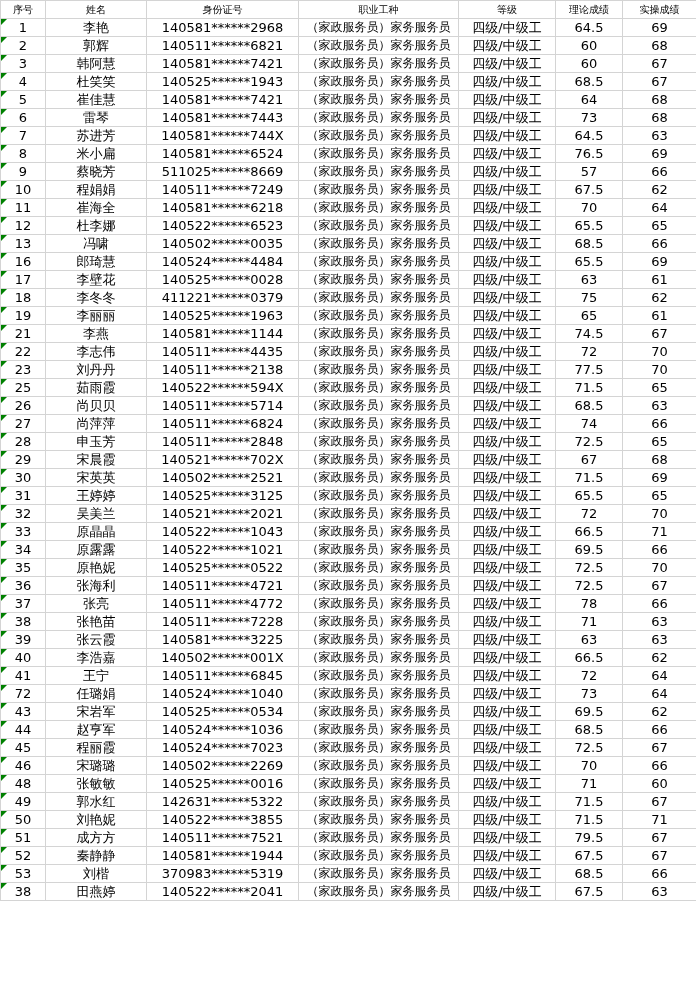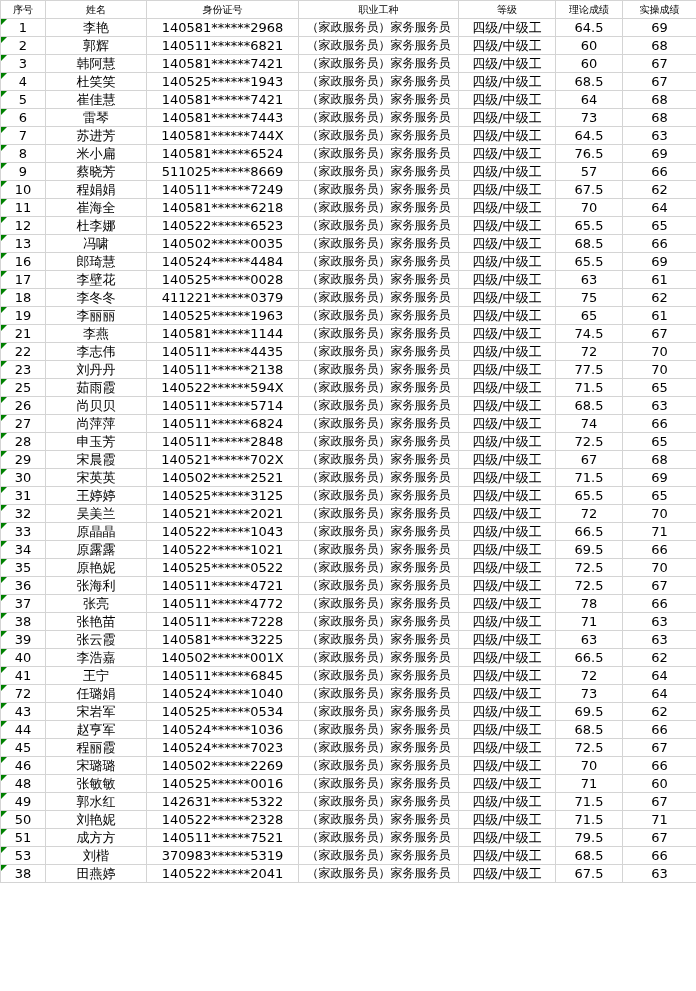--- a/index.html
+++ b/index.html
@@ -433,33 +433,42 @@
         <td class="cell-name">郭水红</td>
         <td class="cell-id-number">142631******5322</td>
         <td class="cell-occupation">（家政服务员）家务服务员</td>
         <td class="cell-level">四级/中级工</td>
         <td class="cell-theory-score">71.5</td>
         <td class="cell-practical-score">67</td>
       </tr>
       <tr>
         <td class="cell-index"><span class="tri"></span><span>50</span></td>
         <td class="cell-name">刘艳妮</td>
-        <td class="cell-id-number">140522******2328</td>
+        <td class="cell-id-number">140522******3855</td>
         <td class="cell-occupation">（家政服务员）家务服务员</td>
         <td class="cell-level">四级/中级工</td>
         <td class="cell-theory-score">71.5</td>
         <td class="cell-practical-score">71</td>
       </tr>
       <tr>
         <td class="cell-index"><span class="tri"></span><span>51</span></td>
         <td class="cell-name">成方方</td>
         <td class="cell-id-number">140511******7521</td>
         <td class="cell-occupation">（家政服务员）家务服务员</td>
         <td class="cell-level">四级/中级工</td>
         <td class="cell-theory-score">79.5</td>
+        <td class="cell-practical-score">67</td>
+      </tr>
+      <tr>
+        <td class="cell-index"><span class="tri"></span><span>52</span></td>
+        <td class="cell-name">秦静静</td>
+        <td class="cell-id-number">140581******1944</td>
+        <td class="cell-occupation">（家政服务员）家务服务员</td>
+        <td class="cell-level">四级/中级工</td>
+        <td class="cell-theory-score">67.5</td>
         <td class="cell-practical-score">67</td>
       </tr>
       <tr>
         <td class="cell-index"><span class="tri"></span><span>53</span></td>
         <td class="cell-name">刘楷</td>
         <td class="cell-id-number">370983******5319</td>
         <td class="cell-occupation">（家政服务员）家务服务员</td>
         <td class="cell-level">四级/中级工</td>
         <td class="cell-theory-score">68.5</td>
         <td class="cell-practical-score">66</td>

